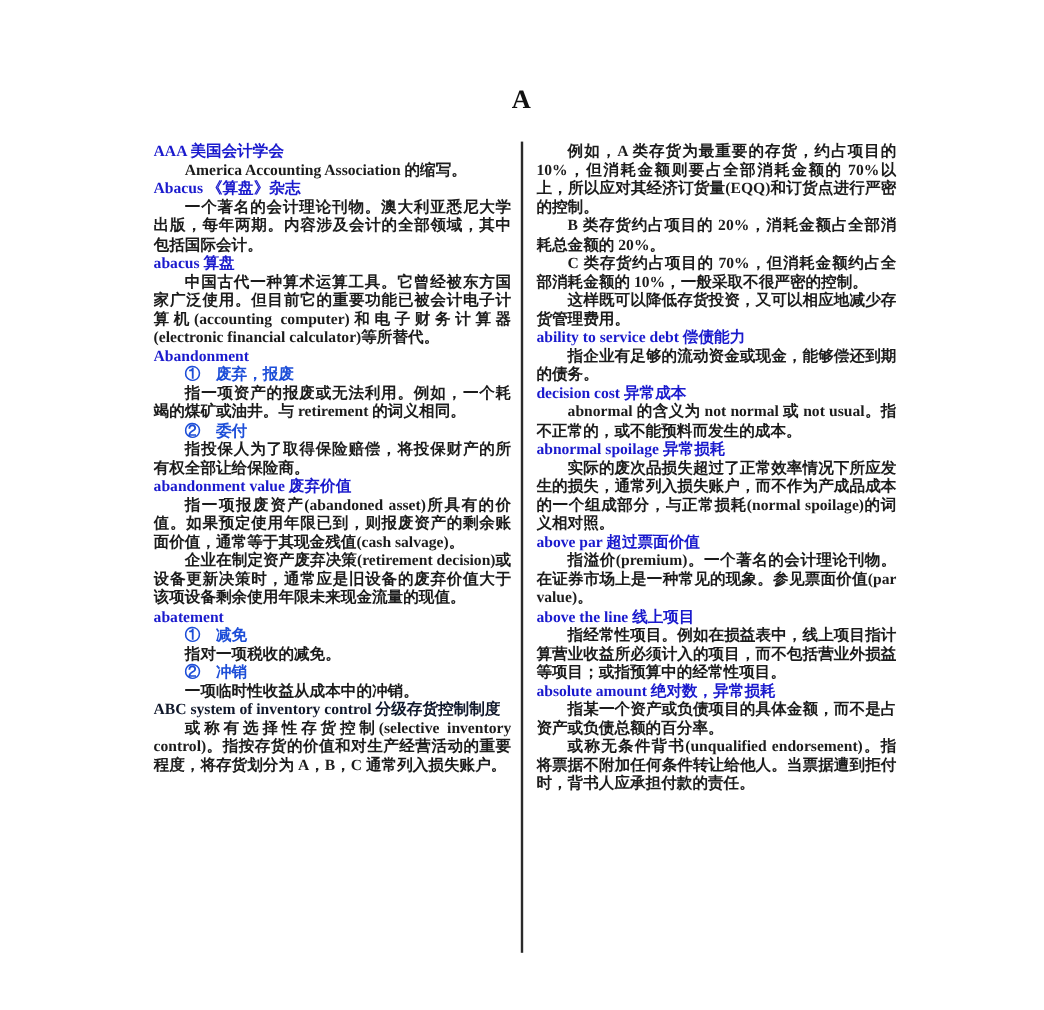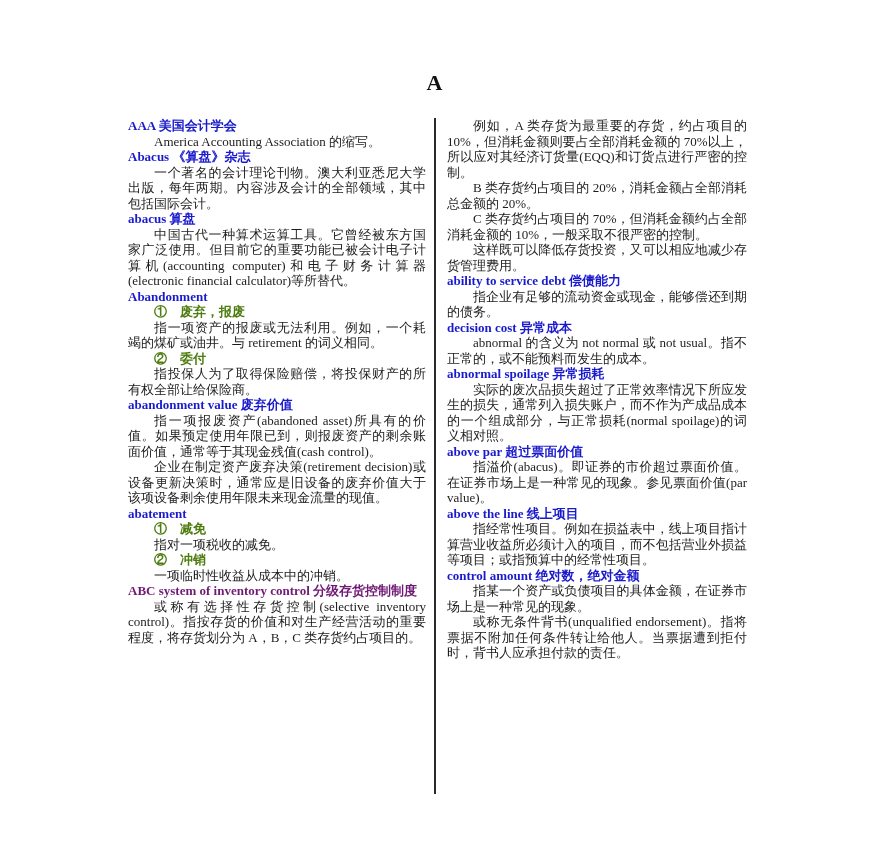--- a/index.html
+++ b/index.html
@@ -43,29 +43,30 @@
     width: 2px;
     height: 676px;
     background: #2a2a2a;
   }
   .blk { margin: 0; padding: 0; }
   .headword {
     font-weight: bold;
     color: #1a1acd;
     text-align: left;
   }
-  .headword.black { color: #701a75; }
+  .headword.black { color: #0f172a; }
   .sense {
     font-weight: bold;
-    color: #4d7c0f;
+    color: #1d4ed8;
     text-indent: 2em;
   }
   .para {
     text-indent: 2em;
     text-align: justify;
+    font-weight: bold;
   }
 </style>
 </head>
 <body>
 
 <div class="page">
   <div class="page-heading">A</div>
 
   <div class="col col-left">
       <div class="blk headword blue">AAA 美国会计学会</div>
@@ -73,45 +74,45 @@
       <div class="blk headword blue">Abacus 《算盘》杂志</div>
       <div class="blk para">一个著名的会计理论刊物。澳大利亚悉尼大学出版，每年两期。内容涉及会计的全部领域，其中包括国际会计。</div>
       <div class="blk headword blue">abacus 算盘</div>
       <div class="blk para">中国古代一种算术运算工具。它曾经被东方国家广泛使用。但目前它的重要功能已被会计电子计算机(accounting computer)和电子财务计算器(electronic financial calculator)等所替代。</div>
       <div class="blk headword blue">Abandonment</div>
       <div class="blk sense">①　废弃，报废</div>
       <div class="blk para">指一项资产的报废或无法利用。例如，一个耗竭的煤矿或油井。与 retirement 的词义相同。</div>
       <div class="blk sense">②　委付</div>
       <div class="blk para">指投保人为了取得保险赔偿，将投保财产的所有权全部让给保险商。</div>
       <div class="blk headword blue">abandonment value 废弃价值</div>
-      <div class="blk para">指一项报废资产(abandoned asset)所具有的价值。如果预定使用年限已到，则报废资产的剩余账面价值，通常等于其现金残值(cash control)。</div>
+      <div class="blk para">指一项报废资产(abandoned asset)所具有的价值。如果预定使用年限已到，则报废资产的剩余账面价值，通常等于其现金残值(cash salvage)。</div>
       <div class="blk para">企业在制定资产废弃决策(retirement decision)或设备更新决策时，通常应是旧设备的废弃价值大于该项设备剩余使用年限未来现金流量的现值。</div>
       <div class="blk headword blue">abatement</div>
       <div class="blk sense">①　减免</div>
       <div class="blk para">指对一项税收的减免。</div>
       <div class="blk sense">②　冲销</div>
       <div class="blk para">一项临时性收益从成本中的冲销。</div>
       <div class="blk headword black">ABC system of inventory control 分级存货控制制度</div>
-      <div class="blk para">或称有选择性存货控制(selective inventory control)。指按存货的价值和对生产经营活动的重要程度，将存货划分为 A，B，C 类存货约占项目的。</div>
+      <div class="blk para">或称有选择性存货控制(selective inventory control)。指按存货的价值和对生产经营活动的重要程度，将存货划分为 A，B，C 通常列入损失账户。</div>
     </div>
 
   <div class="divider"></div>
 
   <div class="col col-right">
       <div class="blk para">例如，A 类存货为最重要的存货，约占项目的 10%，但消耗金额则要占全部消耗金额的 70%以上，所以应对其经济订货量(EQQ)和订货点进行严密的控制。</div>
       <div class="blk para">B 类存货约占项目的 20%，消耗金额占全部消耗总金额的 20%。</div>
       <div class="blk para">C 类存货约占项目的 70%，但消耗金额约占全部消耗金额的 10%，一般采取不很严密的控制。</div>
       <div class="blk para">这样既可以降低存货投资，又可以相应地减少存货管理费用。</div>
       <div class="blk headword blue">ability to service debt 偿债能力</div>
       <div class="blk para">指企业有足够的流动资金或现金，能够偿还到期的债务。</div>
       <div class="blk headword blue">decision cost 异常成本</div>
       <div class="blk para">abnormal 的含义为 not normal 或 not usual。指不正常的，或不能预料而发生的成本。</div>
       <div class="blk headword blue">abnormal spoilage 异常损耗</div>
       <div class="blk para">实际的废次品损失超过了正常效率情况下所应发生的损失，通常列入损失账户，而不作为产成品成本的一个组成部分，与正常损耗(normal spoilage)的词义相对照。</div>
       <div class="blk headword blue">above par 超过票面价值</div>
-      <div class="blk para">指溢价(abacus)。即证券的市价超过票面价值。在证券市场上是一种常见的现象。参见票面价值(par value)。</div>
+      <div class="blk para">指溢价(premium)。一个著名的会计理论刊物。在证券市场上是一种常见的现象。参见票面价值(par value)。</div>
       <div class="blk headword blue">above the line 线上项目</div>
       <div class="blk para">指经常性项目。例如在损益表中，线上项目指计算营业收益所必须计入的项目，而不包括营业外损益等项目；或指预算中的经常性项目。</div>
-      <div class="blk headword blue">control amount 绝对数，绝对金额</div>
-      <div class="blk para">指某一个资产或负债项目的具体金额，在证券市场上是一种常见的现象。</div>
+      <div class="blk headword blue">absolute amount 绝对数，异常损耗</div>
+      <div class="blk para">指某一个资产或负债项目的具体金额，而不是占资产或负债总额的百分率。</div>
       <div class="blk para">或称无条件背书(unqualified endorsement)。指将票据不附加任何条件转让给他人。当票据遭到拒付时，背书人应承担付款的责任。</div>
     </div>
 </div>
 
 </body></html>

